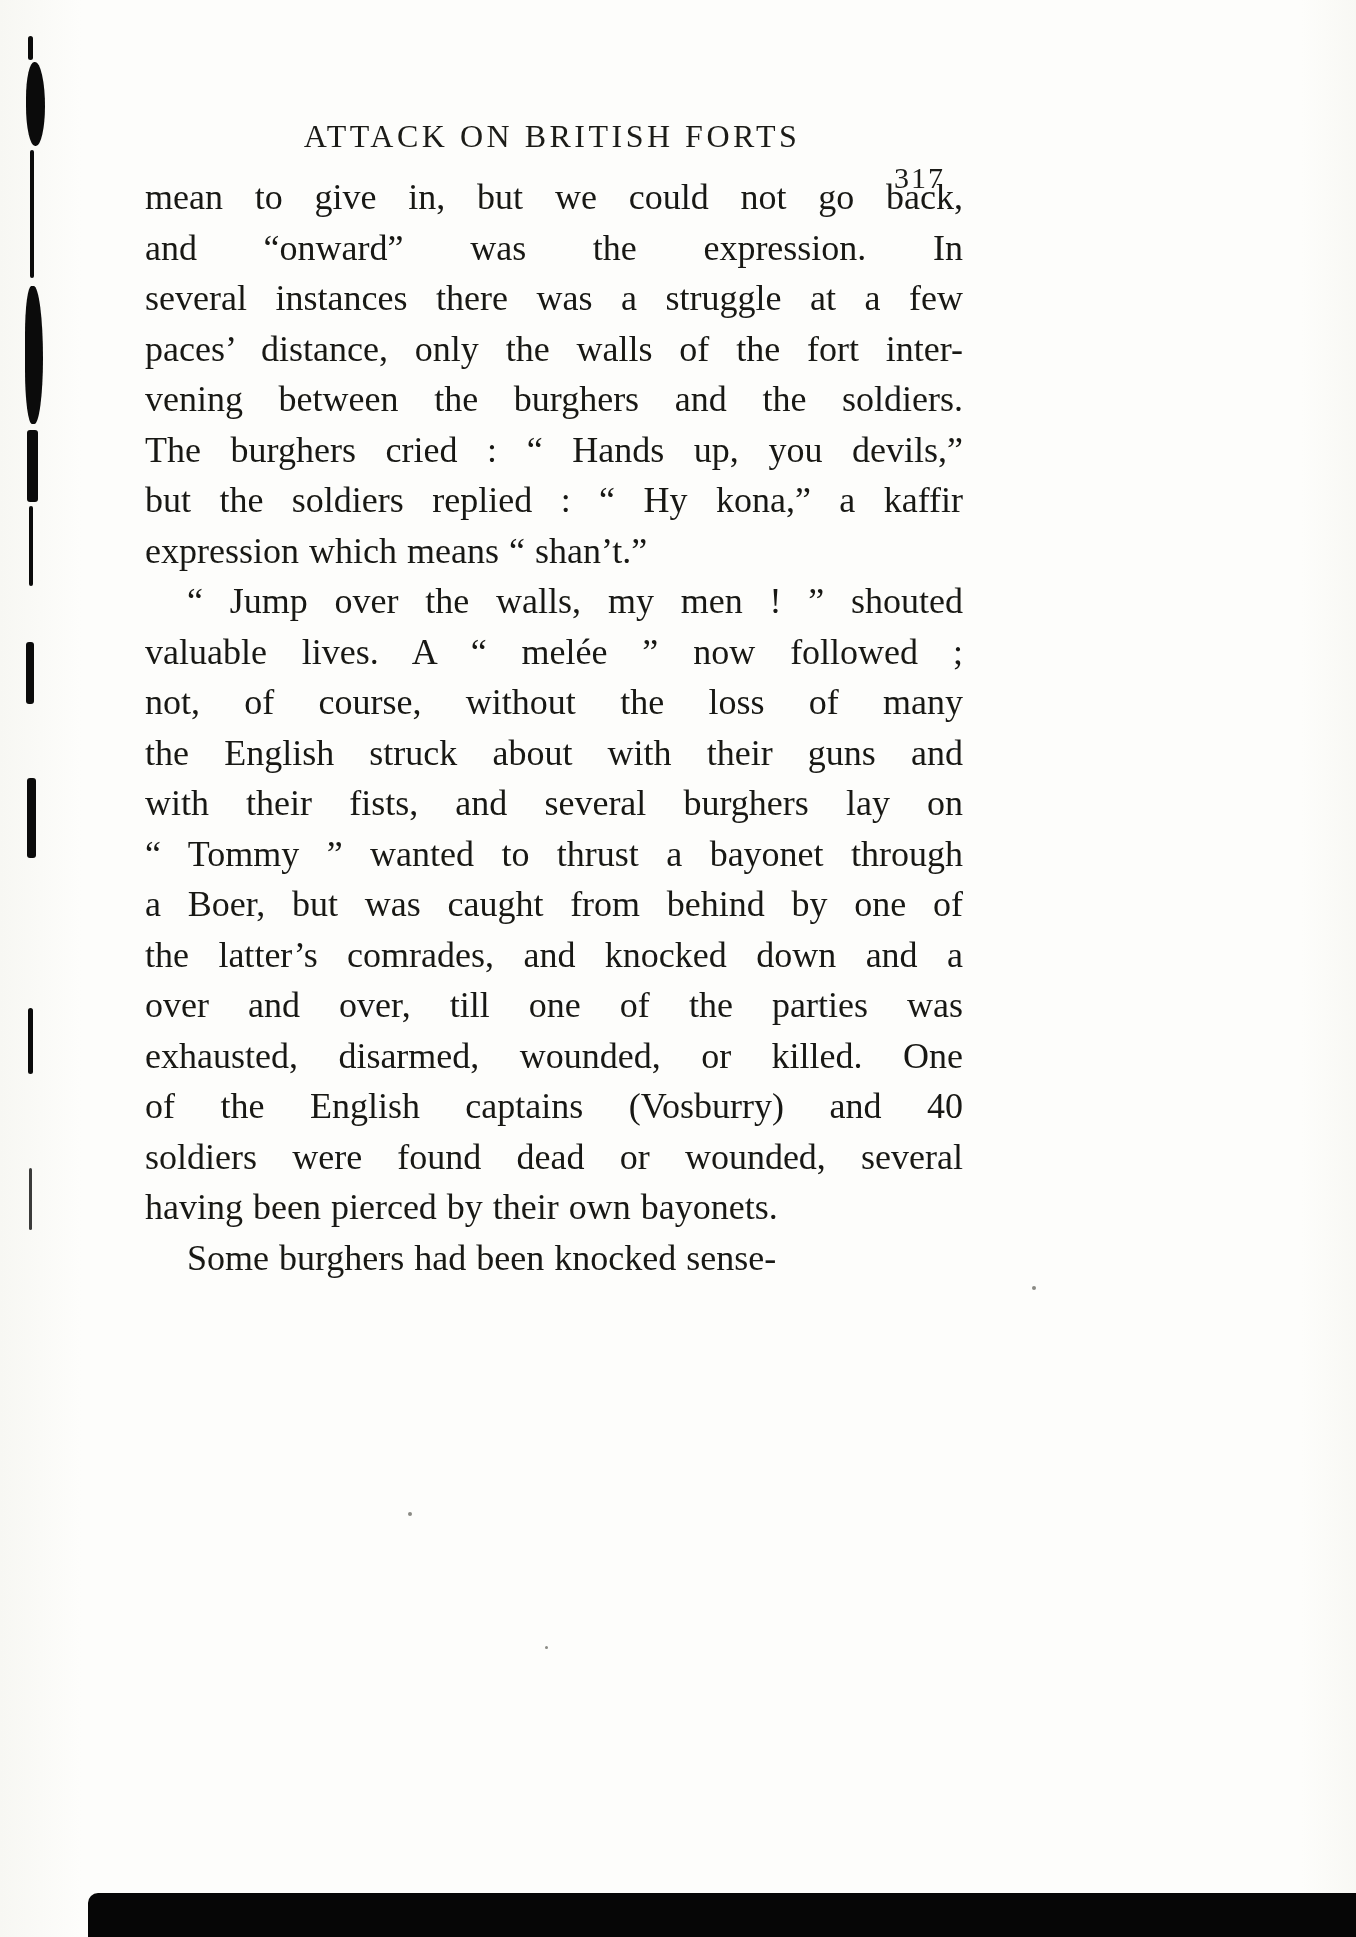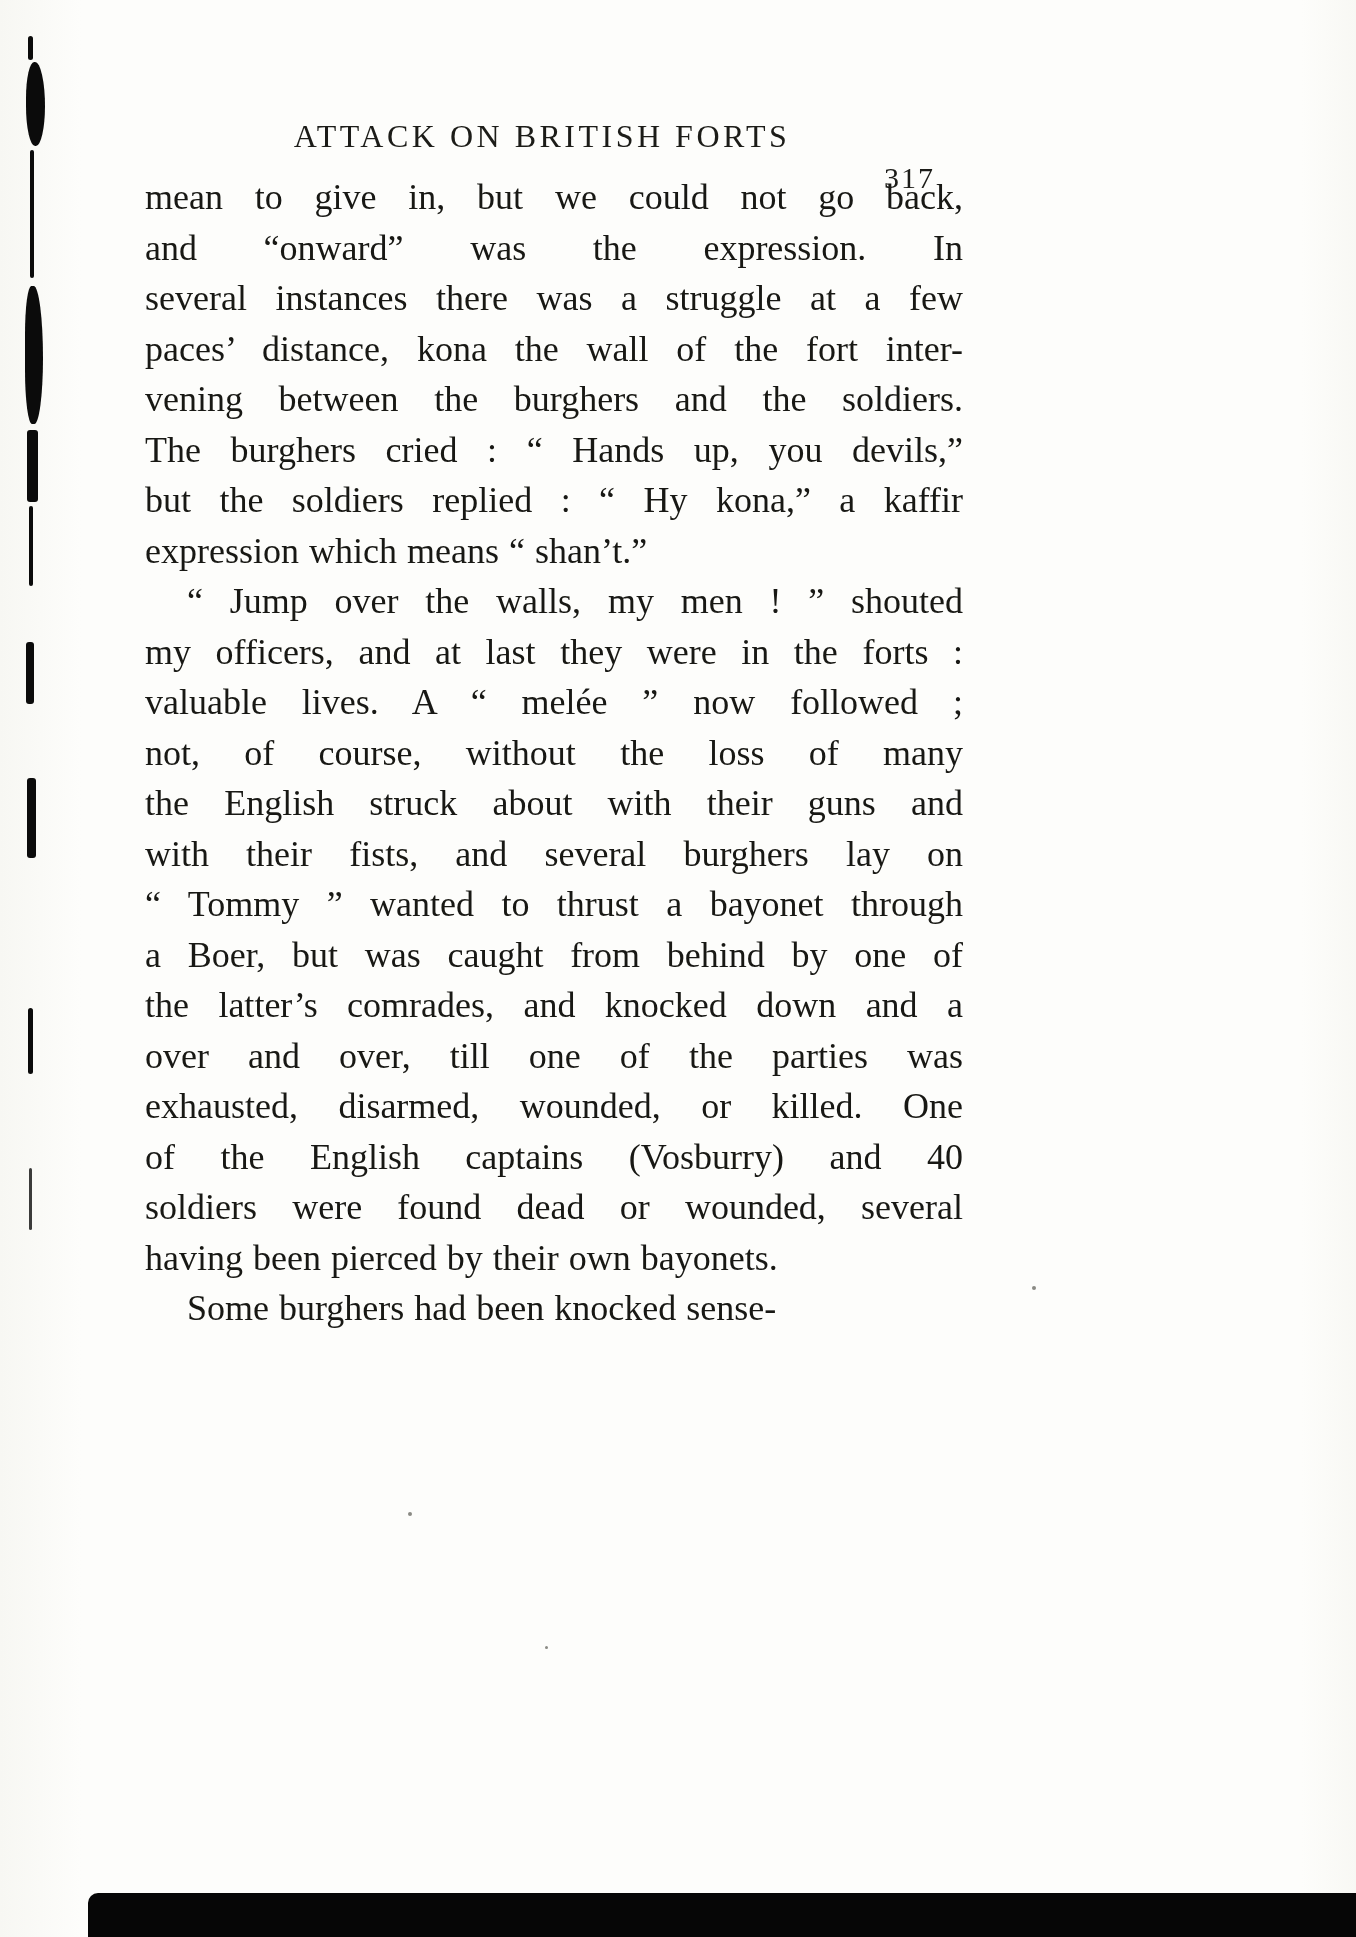--- a/index.html
+++ b/index.html
@@ -14,21 +14,21 @@
     background: linear-gradient(90deg, #f7f7f3 0%, #fdfdfb 6%, #fdfdfb 96%, #f8f8f4 100%);
     font-family: "Liberation Serif", "DejaVu Serif", serif;
     color: #161613;
     overflow: hidden;
   }
 
   
   .header {
     position: absolute;
     top: 118px;
-    left: 133px;
+    left: 143px;
     width: 818px;
     height: 50px;
   }
   .running-head {
     text-align: center;
     font-size: 32px;
     letter-spacing: 3.5px;
     color: #1c1c18;
   }
   .page-number {
@@ -119,27 +119,26 @@
 
   <div class="header">
     <div class="running-head">ATTACK ON BRITISH FORTS</div>
     <div class="page-number">317</div>
   </div>
 
   <div class="text-block">
       <div class="line">mean to give in, but we could not go back,</div>
       <div class="line">and “onward” was the expression.  In</div>
       <div class="line">several instances there was a struggle at a few</div>
-      <div class="line">paces’ distance, kona the wall of the fort inter-</div>
+      <div class="line">paces’ distance, only the walls of the fort inter-</div>
       <div class="line">vening between the burghers and the soldiers.</div>
       <div class="line">The burghers cried : “ Hands up, you devils,”</div>
       <div class="line">but the soldiers replied :  “ Hy kona,” a kaffir</div>
       <div class="line last">expression which means “ shan’t.”</div>
       <div class="line indent">“ Jump over the walls, my men ! ” shouted</div>
-      <div class="line">my officers, and at last they were in the forts :</div>
       <div class="line">valuable lives.  A “ melée ” now followed ;</div>
       <div class="line">not, of course, without the loss of many</div>
       <div class="line">the English struck about with their guns and</div>
       <div class="line">with their fists, and several burghers lay on</div>
       <div class="line">“ Tommy ” wanted to thrust a bayonet through</div>
       <div class="line">a Boer, but was caught from behind by one of</div>
       <div class="line">the latter’s comrades, and knocked down and a</div>
       <div class="line">over and over, till one of the parties was</div>
       <div class="line">exhausted, disarmed, wounded, or killed.  One</div>
       <div class="line">of the English captains (Vosburry) and 40</div>

